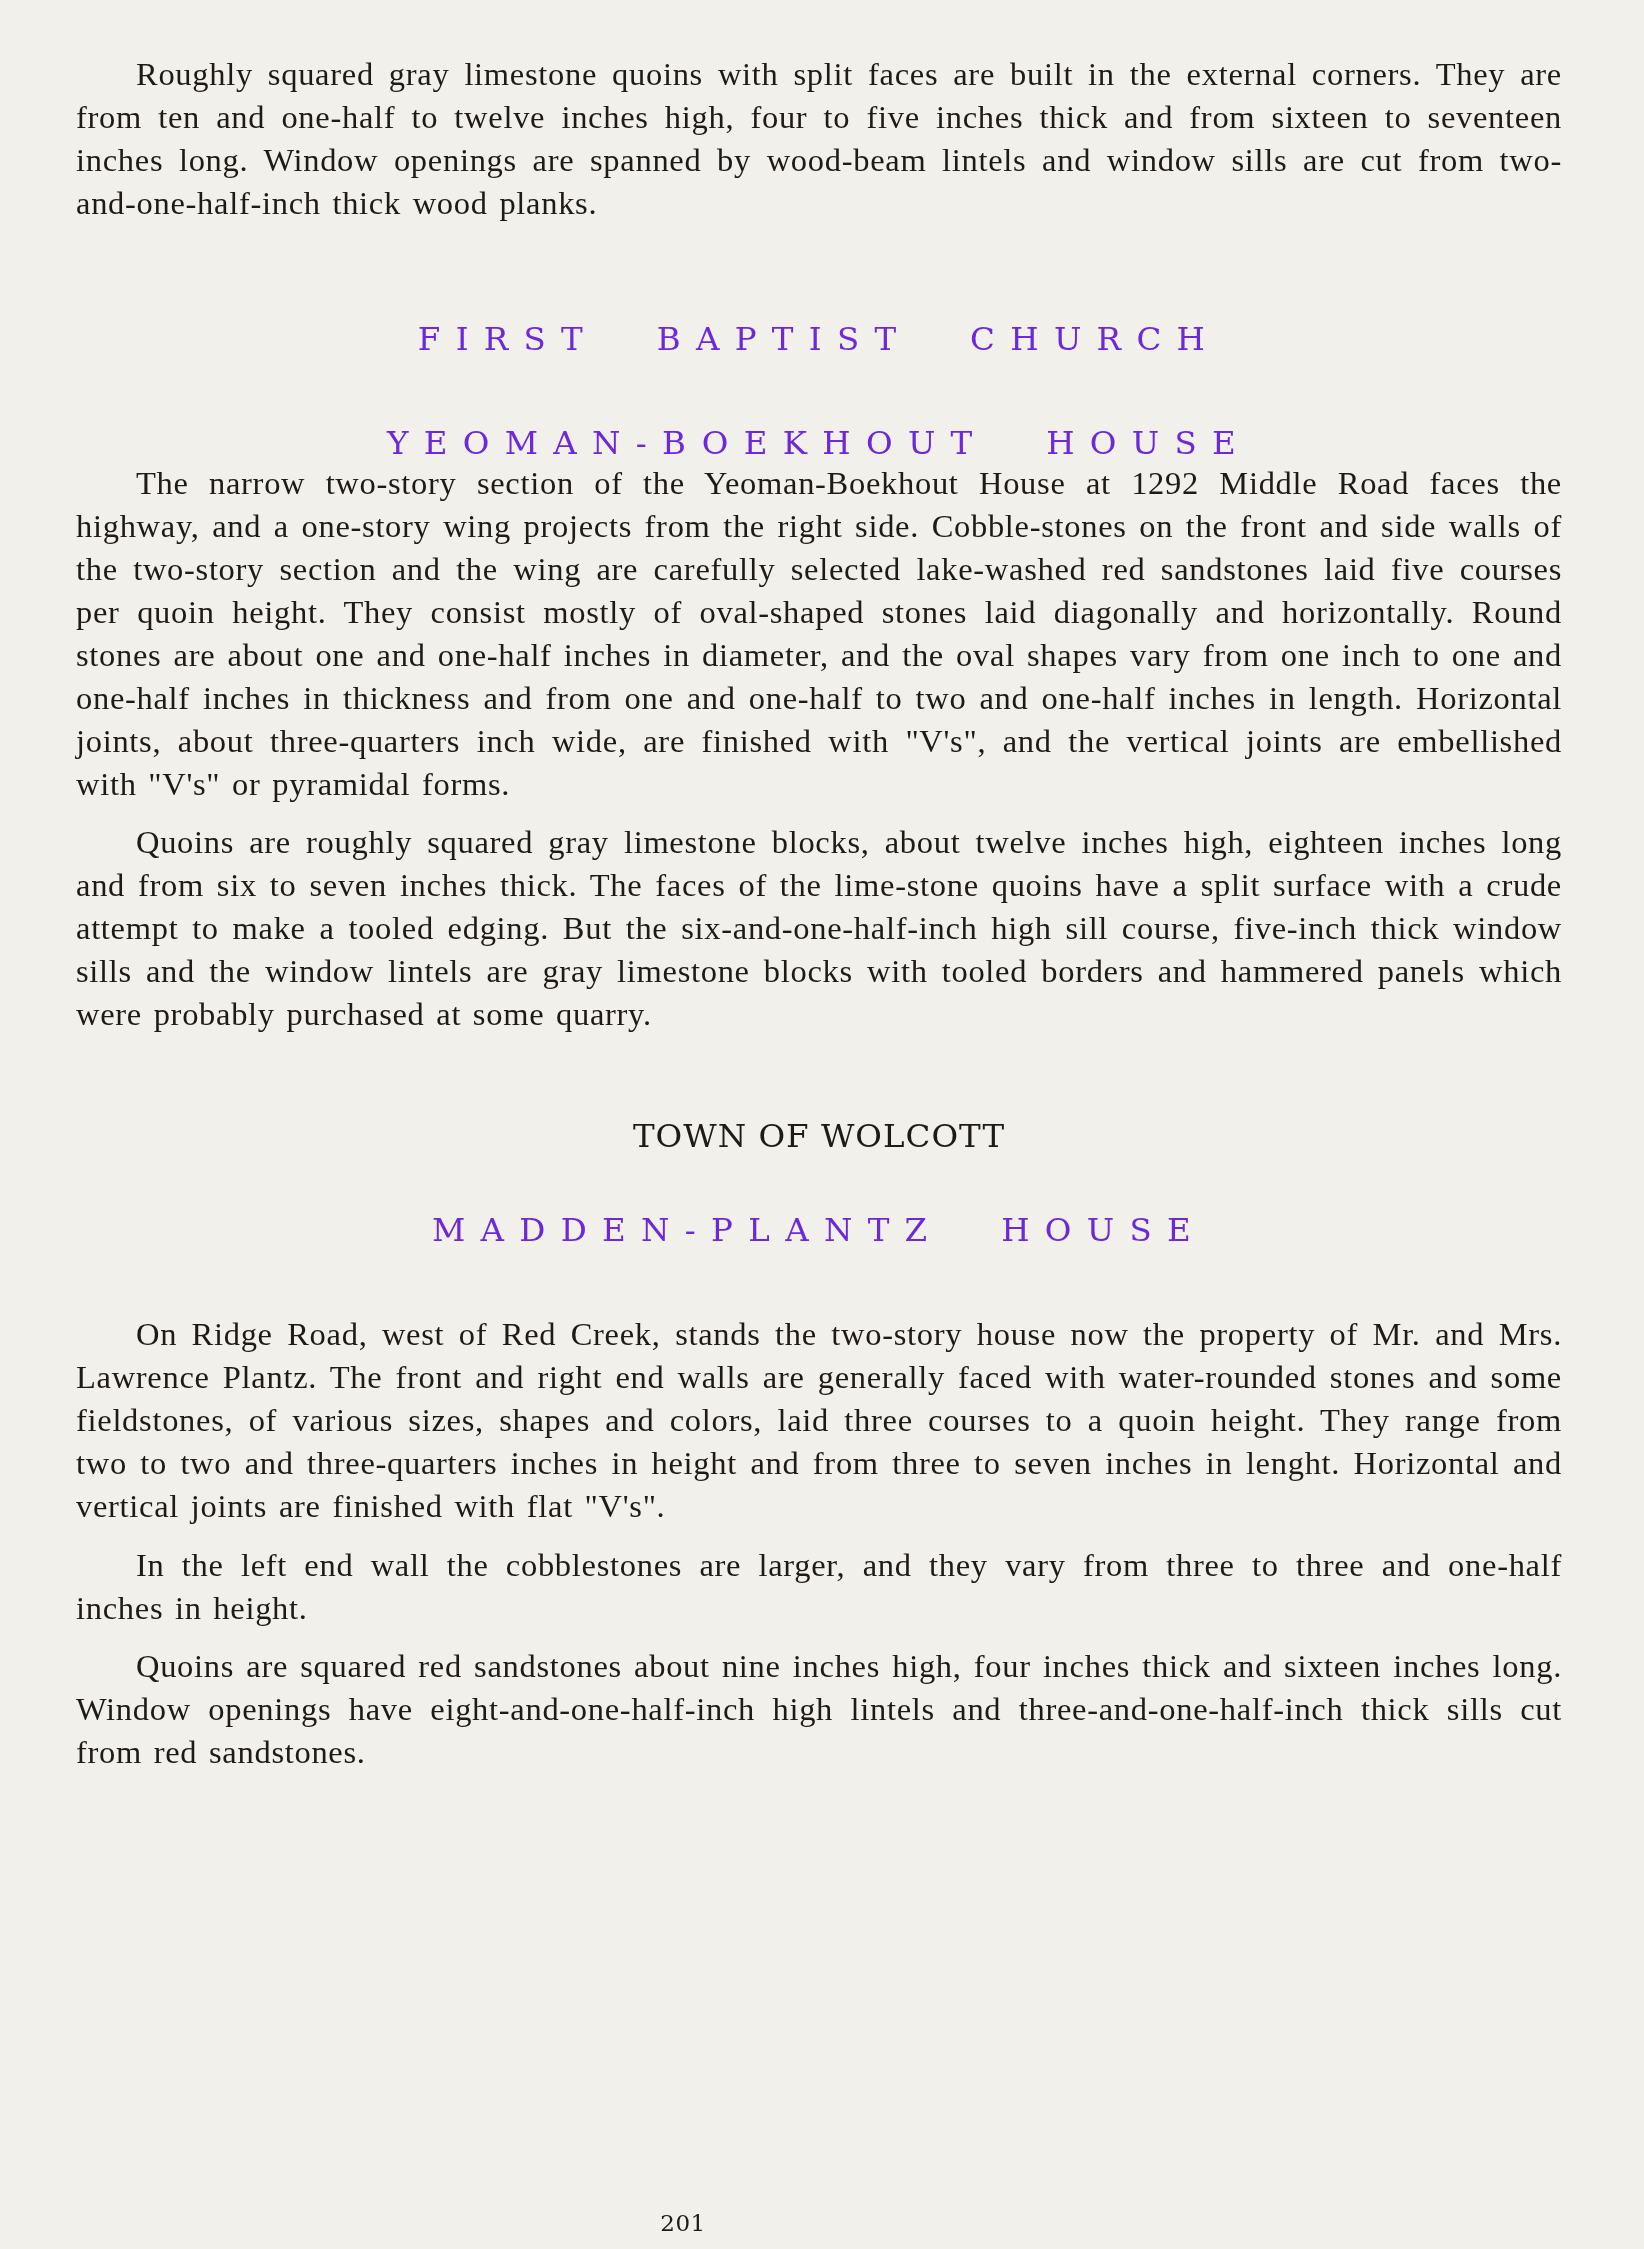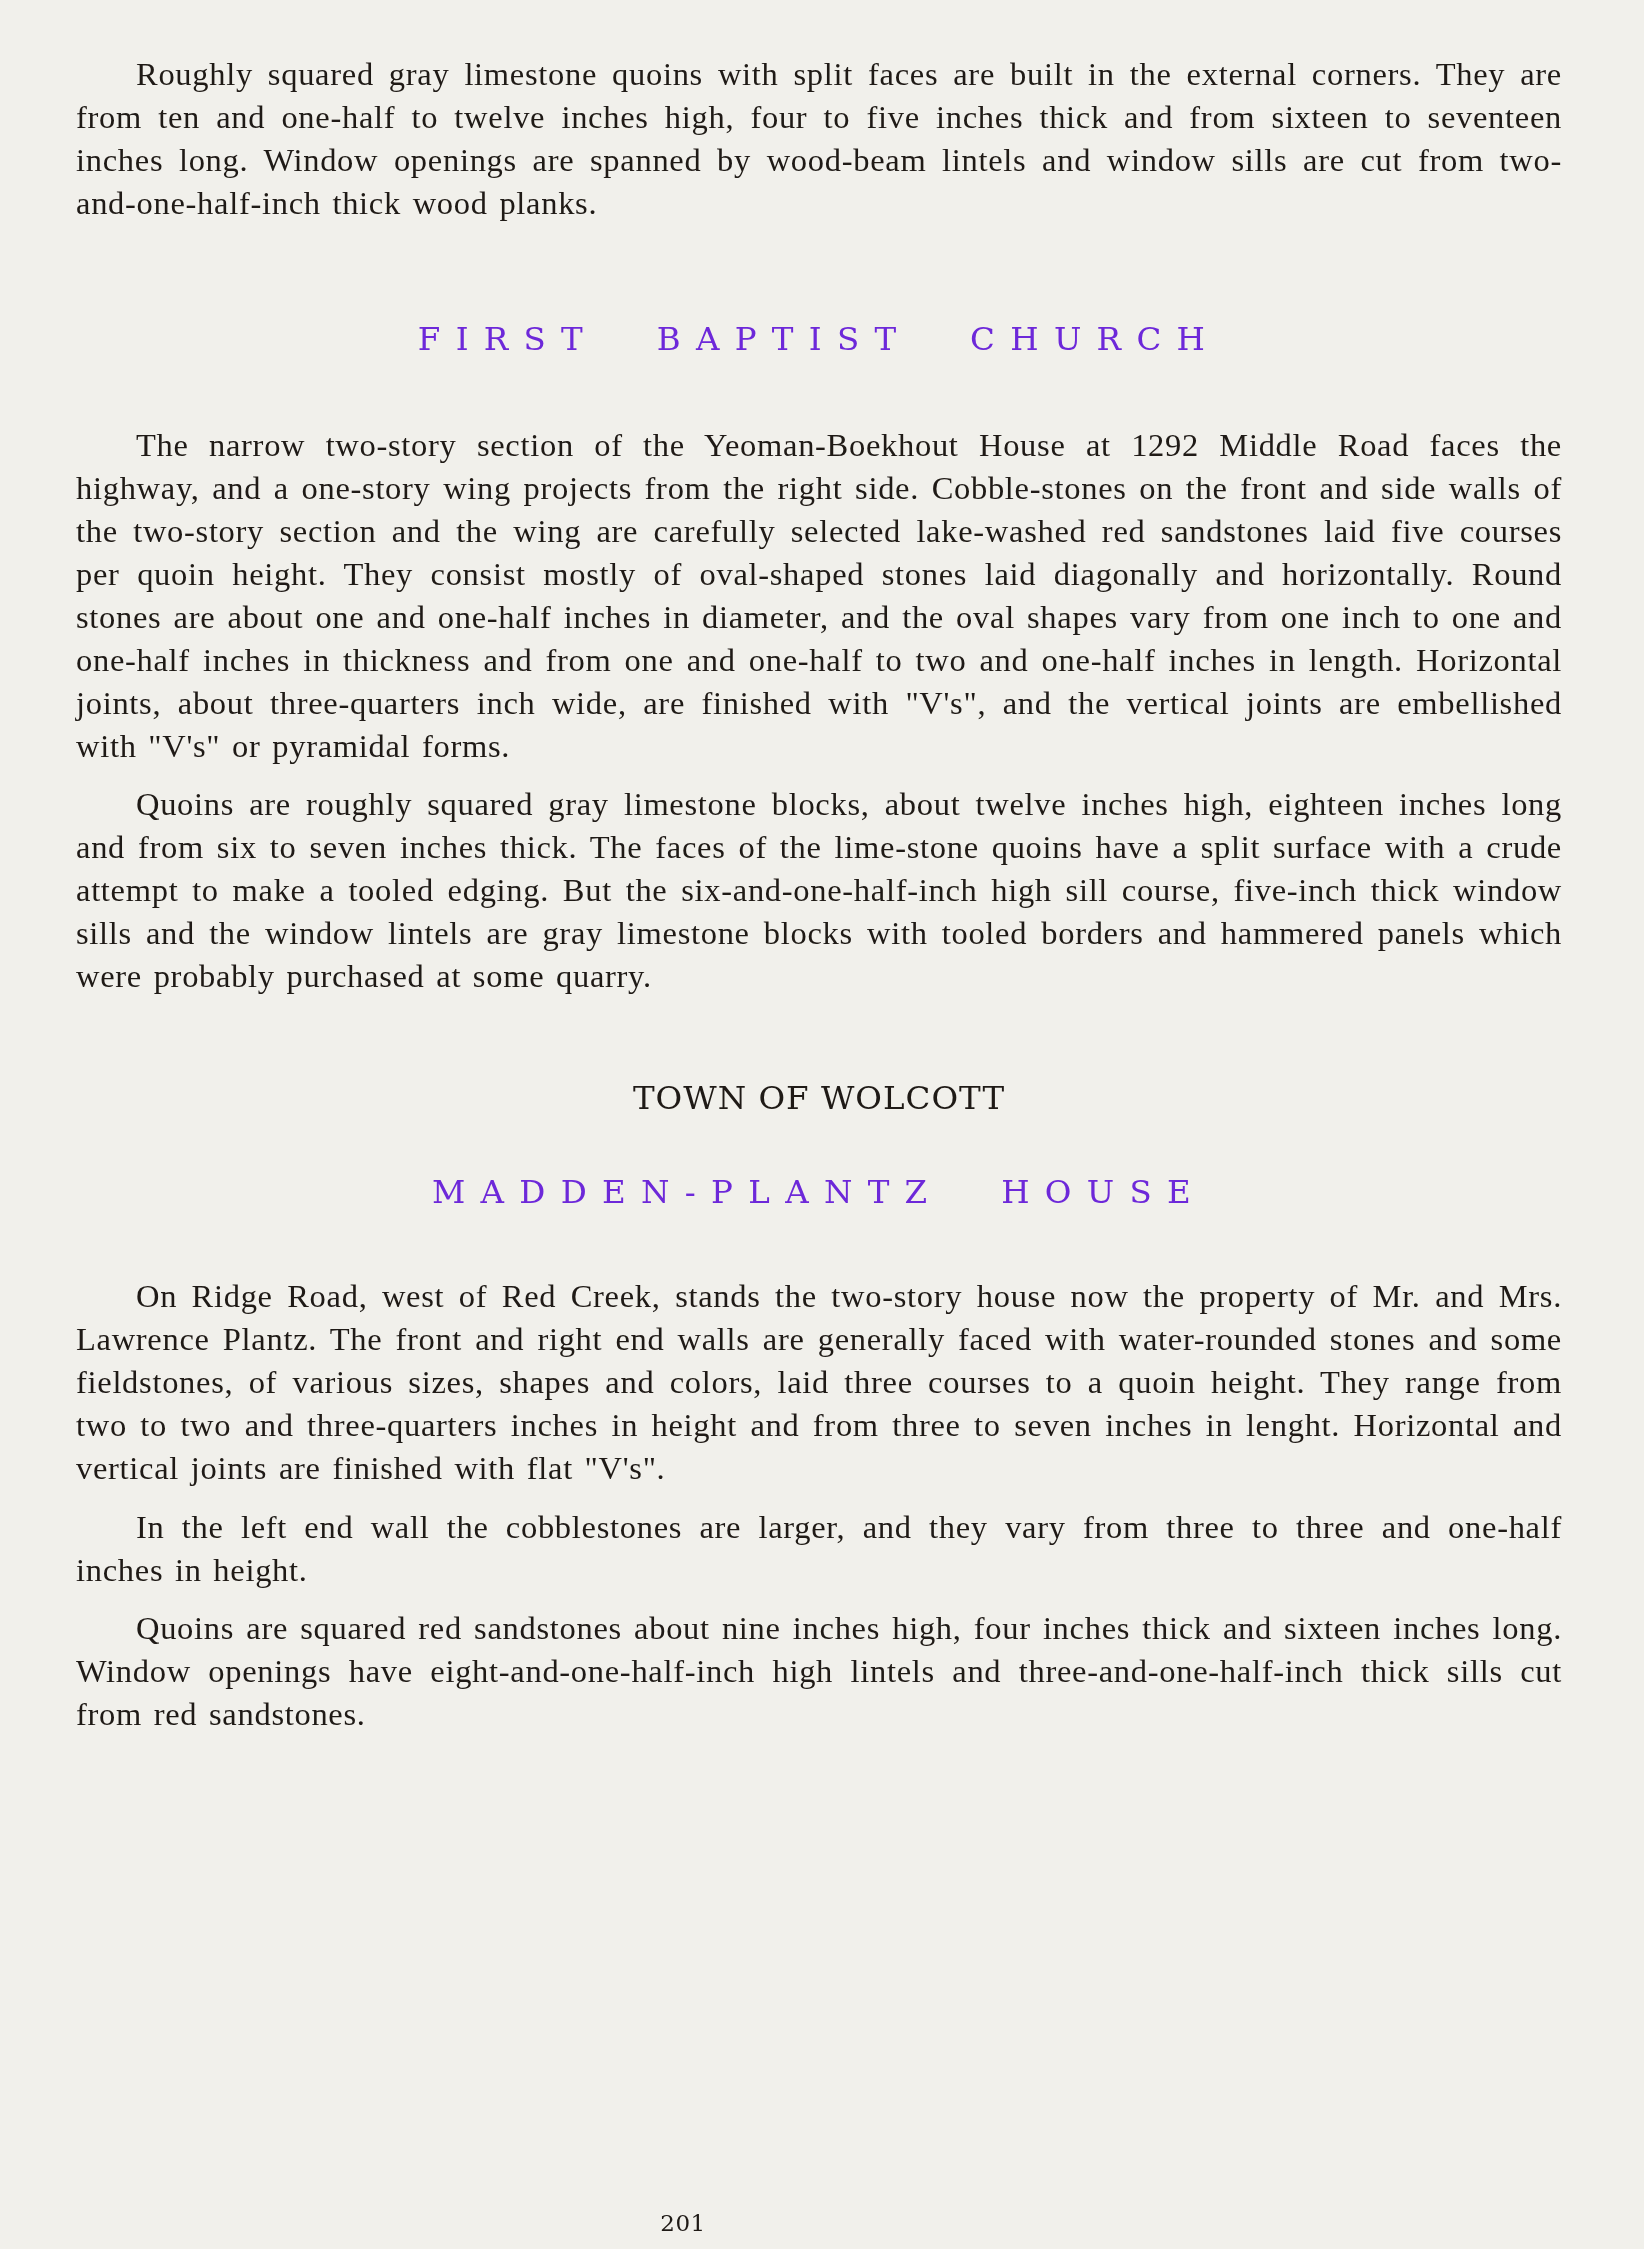--- a/index.html
+++ b/index.html
@@ -48,21 +48,21 @@
     text-align: center;
     font-size: 32.5px;
     letter-spacing: 1px;
     color: #1f1a16;
     margin: 2px;
     font-weight: normal;
   }
   #sec-first-baptist { margin-top: 95px; }
   #sec-first-baptist p.body-para { margin-top: 56px; }
   #sec-yeoman { margin-top: 66px; }
-  #sec-yeoman .first-para { margin-top: 56px; }
+  #sec-yeoman .first-para { }
   #sec-wolcott { margin-top: 81px; }
   #sec-madden { margin-top: 56px; }
   #sec-madden .first-para { margin-top: 64px; }
   .page-number {
     position: absolute;
     left: 0;
     top: 2210px;
     width: 1366px;
     text-align: center;
     font-size: 23px;
@@ -75,20 +75,21 @@
 
 <div class="page">
 
   <p class="body-para">Roughly squared gray limestone quoins with split faces are built in the external corners. They are from ten and one-half to twelve inches high, four to five inches thick and from sixteen to seventeen inches long. Window openings are spanned by wood-beam lintels and window sills are cut from two-and-one-half-inch thick wood planks.</p>
 
   <section id="sec-first-baptist">
     <h2 class="heading-spaced">FIRST BAPTIST CHURCH</h2>
   </section>
 
   <section id="sec-yeoman">
+    <h2 class="heading-spaced">YEOMAN-BOEKHOUT HOUSE</h2>
     <p class="body-para first-para">The narrow two-story section of the Yeoman-Boekhout House at 1292 Middle Road faces the highway, and a one-story wing projects from the right side. Cobble-stones on the front and side walls of the two-story section and the wing are carefully selected lake-washed red sandstones laid five courses per quoin height. They consist mostly of oval-shaped stones laid diagonally and horizontally. Round stones are about one and one-half inches in diameter, and the oval shapes vary from one inch to one and one-half inches in thickness and from one and one-half to two and one-half inches in length. Horizontal joints, about three-quarters inch wide, are finished with "V's", and the vertical joints are embellished with "V's" or pyramidal forms.</p>
     <p class="body-para">Quoins are roughly squared gray limestone blocks, about twelve inches high, eighteen inches long and from six to seven inches thick. The faces of the lime-stone quoins have a split surface with a crude attempt to make a tooled edging. But the six-and-one-half-inch high sill course, five-inch thick window sills and the window lintels are gray limestone blocks with tooled borders and hammered panels which were probably purchased at some quarry.</p>
   </section>
 
   <div id="sec-wolcott">
     <h2 class="heading-plain">TOWN OF WOLCOTT</h2>
   </div>
 
   <section id="sec-madden">
     <h2 class="heading-spaced">MADDEN-PLANTZ HOUSE</h2>

